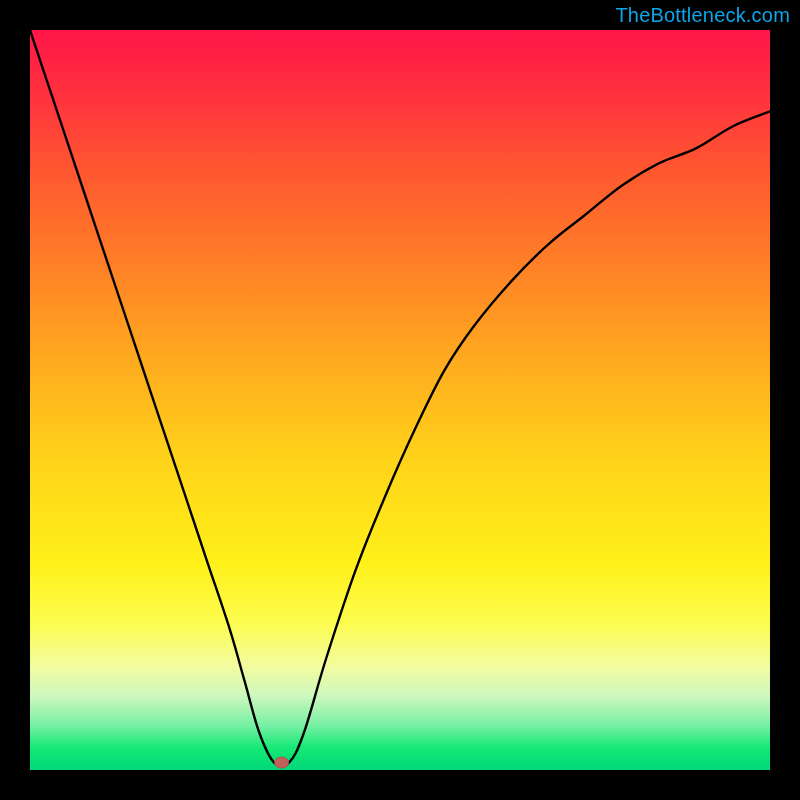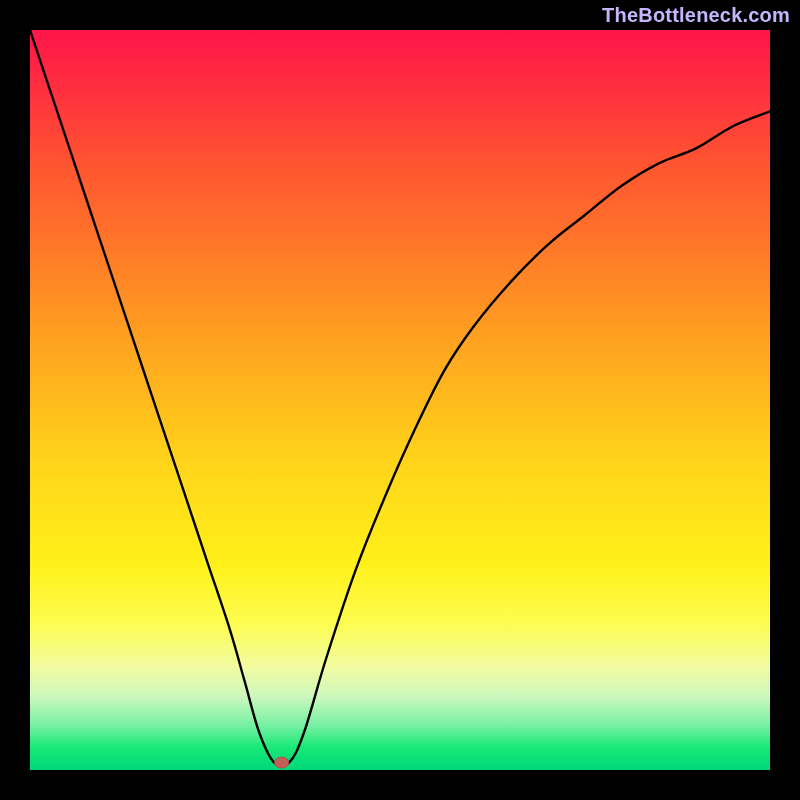--- a/index.html
+++ b/index.html
@@ -14,23 +14,23 @@
   .frame {
     position: relative;
     width: 800px;
     height: 800px;
     background: #000;
   }
   .watermark {
     position: absolute;
     top: 4px;
     right: 10px;
-    color: #c4b5fd;
+    color: #0ea5e9;
     font-size: 20px;
-    font-weight: 700;
+    font-weight: 400;
     letter-spacing: 0.2px;
     user-select: none;
   }
   .plot-area {
     position: absolute;
     left: 30px;
     top: 30px;
     width: 740px;
     height: 740px;
     

